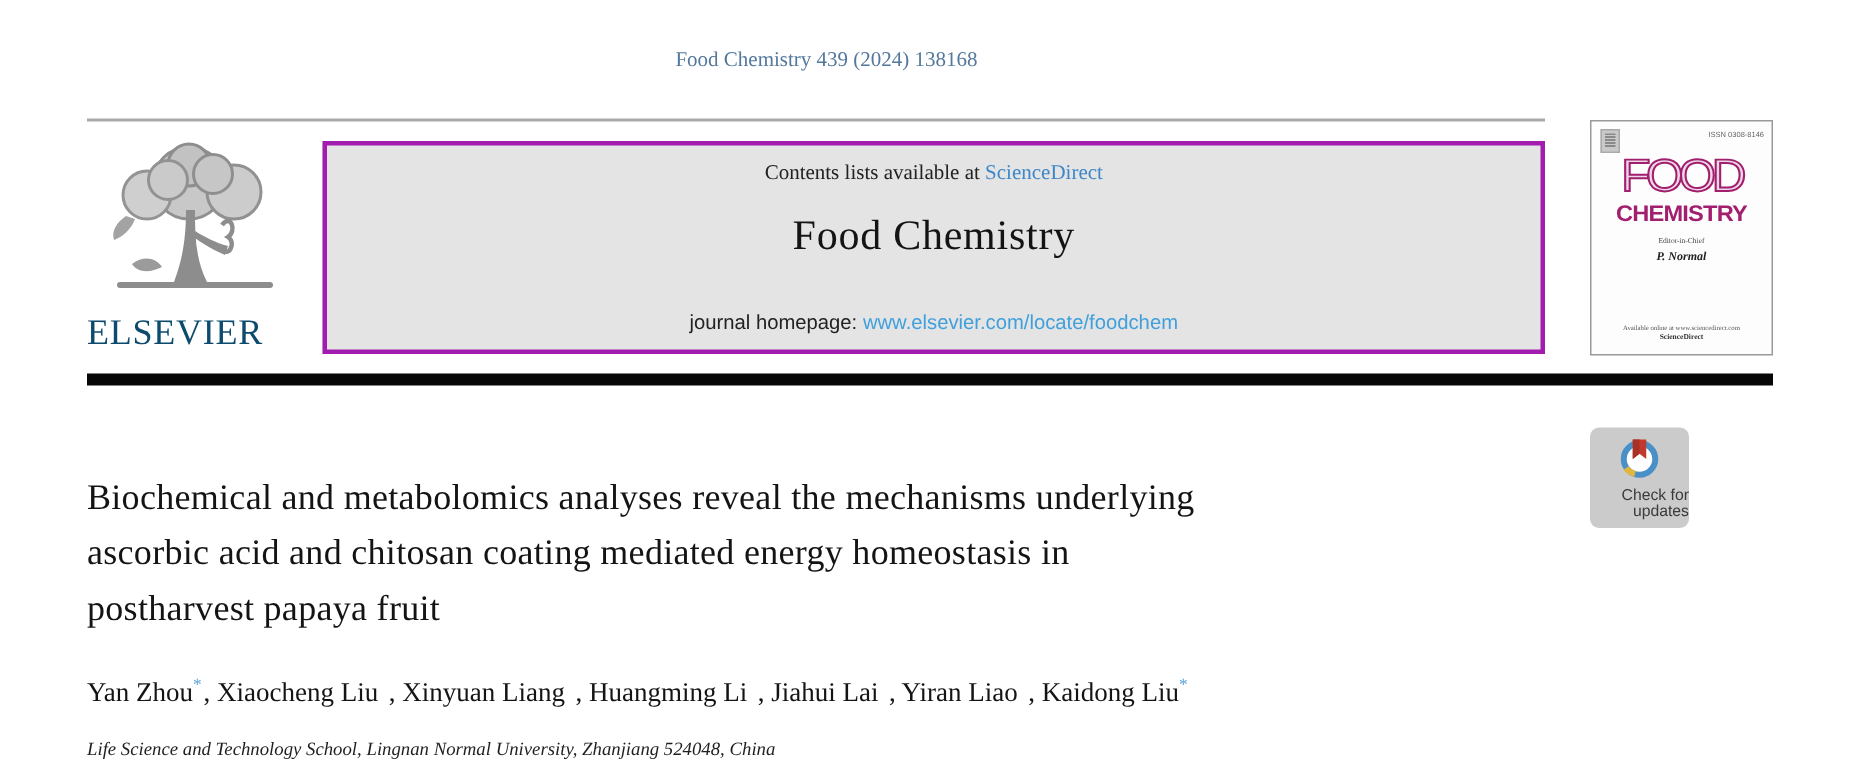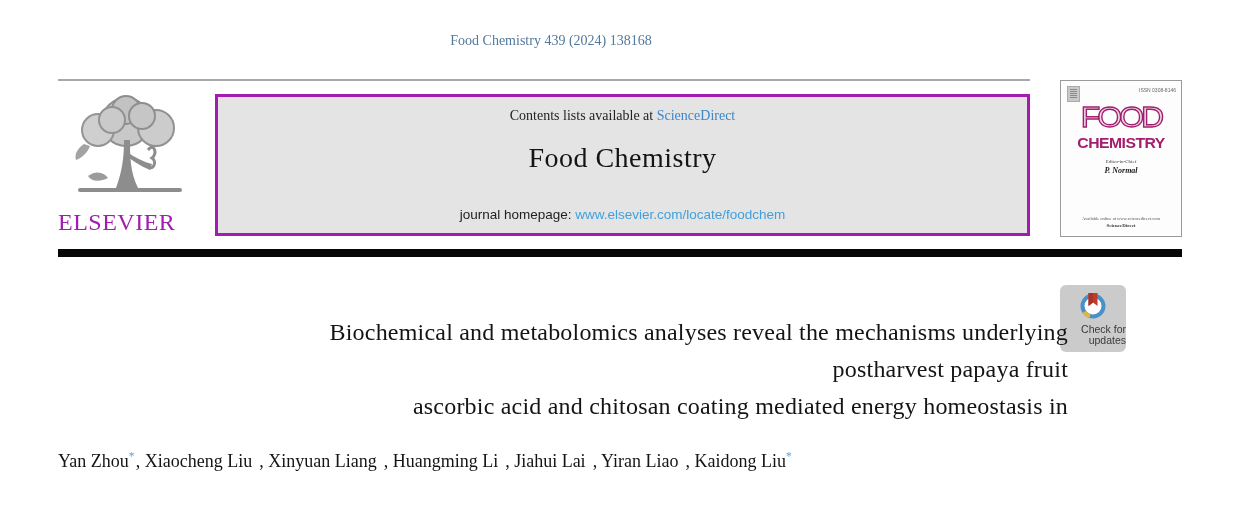--- a/index.html
+++ b/index.html
@@ -22,21 +22,21 @@
   .top-rule {
     position: absolute; left: 58px; top: 79px; width: 972px; height: 2px;
     background: #a9a9a9;
   }
 
   
   .logo-block { position: absolute; left: 58px; top: 92px; width: 157px; height: 144px; }
   .logo-tree { position: absolute; left: 6px; top: 0; }
   .elsevier-wordmark {
     position: absolute; left: 0px; bottom: 0px; width: 157px;
-    font-size: 24px; color: #a21caf; letter-spacing: 0.5px;
+    font-size: 24px; color: #0c4a6e; letter-spacing: 0.5px;
     font-family: "Liberation Serif", serif;
   }
 
   
   .masthead-box {
     position: absolute; left: 215px; top: 94px; width: 815px; height: 142px;
     background: #e4e4e4; border: 3px solid #a21caf; box-sizing: border-box;
     text-align: center;
   }
   .contents-line { margin-top: 11px; font-size: 14px; color: #222; }
@@ -172,24 +172,25 @@
       <path d="M6 22 A10.5 10.5 0 0 0 12 26" fill="none" stroke="#e0b73c" stroke-width="4"></path>
       <path d="M10.5 3 L19.5 3 L19.5 16 L15 12.5 L10.5 16 Z" fill="#c0392b"></path>
       <path d="M10.5 3 L15 3 L15 12.5 L10.5 16 Z" fill="#a93226"></path>
     </svg>
     <div class="badge-text">
       <div>Check for</div>
       <div>updates</div>
     </div>
   </div>
 
-  <h1 class="title" style="margin:0; font-weight:400;text-align:right;">
+  <h1 class="title" style="margin:0; font-weight:400;">
     <span>Biochemical and metabolomics analyses reveal the mechanisms underlying</span>
+    <span>ascorbic acid and chitosan coating mediated energy homeostasis in</span>
     <span>postharvest papaya fruit</span>
-    <span>ascorbic acid and chitosan coating mediated energy homeostasis in</span>
   </h1>
 
   <div class="byline">
     <span>Yan Zhou</span><sup>*</sup><span class="author-sep">, </span><span>Xiaocheng Liu</span><sup></sup><span class="author-sep">, </span><span>Xinyuan Liang</span><sup></sup><span class="author-sep">, </span><span>Huangming Li</span><sup></sup><span class="author-sep">, </span><span>Jiahui Lai</span><sup></sup><span class="author-sep">, </span><span>Yiran Liao</span><sup></sup><span class="author-sep">, </span><span>Kaidong Liu</span><sup>*</sup>
   </div>
 
+  <div class="affiliation">Life Science and Technology School, Lingnan Normal University, Zhanjiang 524048, China</div>
 
 </div>
 
 </body></html>

